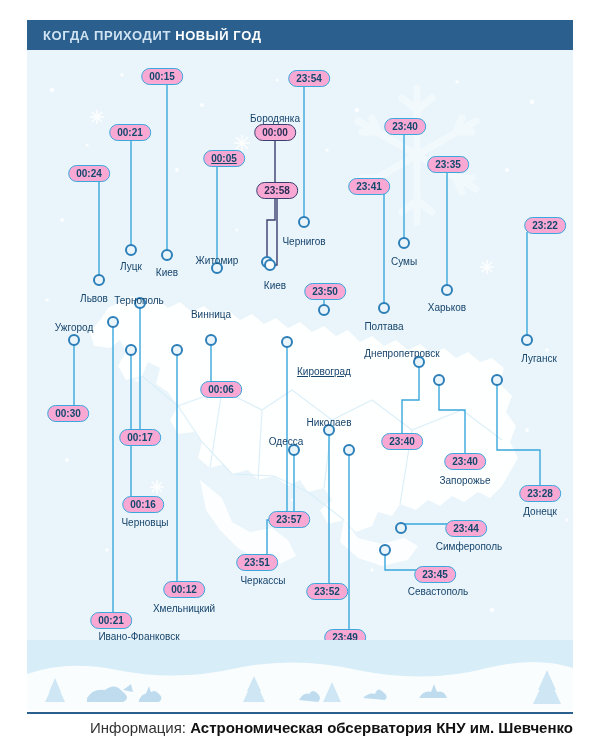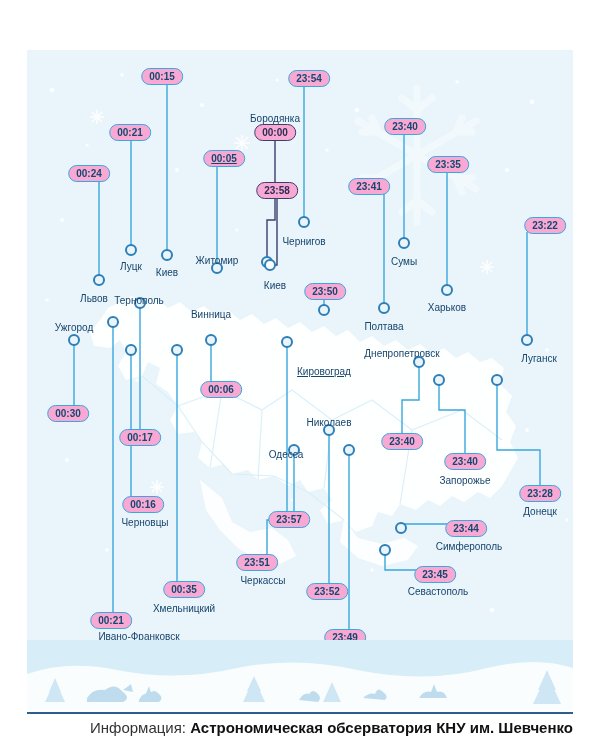--- a/index.html
+++ b/index.html
@@ -74,20 +74,25 @@
   .dot.ring{background:#ffffff;}
   svg.lines{position:absolute;left:0;top:0;width:546px;height:660px;}
   .ln{stroke:#3aa7dd;stroke-width:1.4;fill:none;}
   .ln.dark{stroke:#3b3f6e;}
 </style>
 </head>
 <body>
 
 <div id="stage">
 
+  <div class="header">
+    <div class="title">
+      <span class="lt">КОГДА ПРИХОДИТ </span><span class="hl">НОВЫЙ ГОД</span>
+    </div>
+  </div>
 
   <div class="panel">
 
     <svg class="snowbg" viewBox="0 0 546 660">
       <g fill="#ffffff" opacity="0.85">
         <circle cx="25" cy="40" r="2.2"></circle>
           <circle cx="95" cy="25" r="1.8"></circle>
           <circle cx="175" cy="55" r="2"></circle>
         <circle cx="250" cy="30" r="1.6"></circle>
           <circle cx="330" cy="60" r="2.2"></circle>
@@ -223,21 +228,21 @@
         <div class="city" style="left: 104px; top: 211px;">Луцк</div>
         <div class="city" style="left: 140px; top: 217px;">Киев</div>
         <div class="city" style="left: 157px; top: 553px;">Хмельницкий</div>
         <div class="city" style="left: 184px; top: 259px;">Винница</div>
         <div class="city" style="left: 190px; top: 205px;">Житомир</div>
         <div class="city" style="left: 248px; top: 63px;">Бородянка</div>
         <div class="city" style="left: 248px; top: 230px;">Киев</div>
         <div class="city" style="left: 277px; top: 186px;">Чернигов</div>
         <div class="city" style="left: 236px; top: 525px;">Черкассы</div>
         <div class="city" style="left: 297px; top: 316px; text-decoration: underline;">Кировоград</div>
-        <div class="city" style="left: 259px; top: 386px; margin-top: 13px;">Одесса</div>
+        <div class="city" style="left: 259px; top: 386px;">Одесса</div>
         <div class="city" style="left: 302px; top: 367px;">Николаев</div>
         <div class="city" style="left: 322px; top: 598px;">Херсон</div>
         <div class="city" style="left: 357px; top: 271px;">Полтава</div>
         <div class="city" style="left: 377px; top: 206px;">Сумы</div>
         <div class="city" style="left: 420px; top: 252px;">Харьков</div>
         <div class="city" style="left: 375px; top: 298px;">Днепропетровск</div>
         <div class="city" style="left: 438px; top: 425px; text-align: center;">Запорожье</div>
         <div class="city" style="left: 512px; top: 303px;">Луганск</div>
         <div class="city" style="left: 513px; top: 456px;">Донецк</div>
         <div class="city" style="left: 442px; top: 491px;">Симферополь</div>
@@ -245,21 +250,21 @@
       </div>
 
     <div id="times">
         <div class="time" style="left: 41px; top: 355px;">00:30</div>
         <div class="time" style="left: 62px; top: 115px;">00:24</div>
         <div class="time" style="left: 84px; top: 562px;">00:21</div>
         <div class="time" style="left: 116px; top: 446px;">00:16</div>
         <div class="time" style="left: 113px; top: 379px;">00:17</div>
         <div class="time" style="left: 103px; top: 74px;">00:21</div>
         <div class="time" style="left: 135px; top: 18px;">00:15</div>
-        <div class="time" style="left: 157px; top: 531px;">00:35</div>
+        <div class="time" style="left: 157px; top: 531px;">00:12</div>
         <div class="time" style="left: 194px; top: 331px;">00:06</div>
         <div class="time" style="left: 197px; top: 100px; text-decoration: underline;">00:05</div>
         <div class="time dark" style="left: 248px; top: 74px;">00:00</div>
         <div class="time dark" style="left: 250px; top: 132px; text-align: center;">23:58</div>
         <div class="time" style="left: 282px; top: 20px;">23:54</div>
         <div class="time" style="left: 230px; top: 504px;">23:51</div>
         <div class="time" style="left: 298px; top: 233px;">23:50</div>
         <div class="time" style="left: 262px; top: 461px;">23:57</div>
         <div class="time" style="left: 300px; top: 533px;">23:52</div>
         <div class="time" style="left: 318px; top: 579px;">23:49</div>

